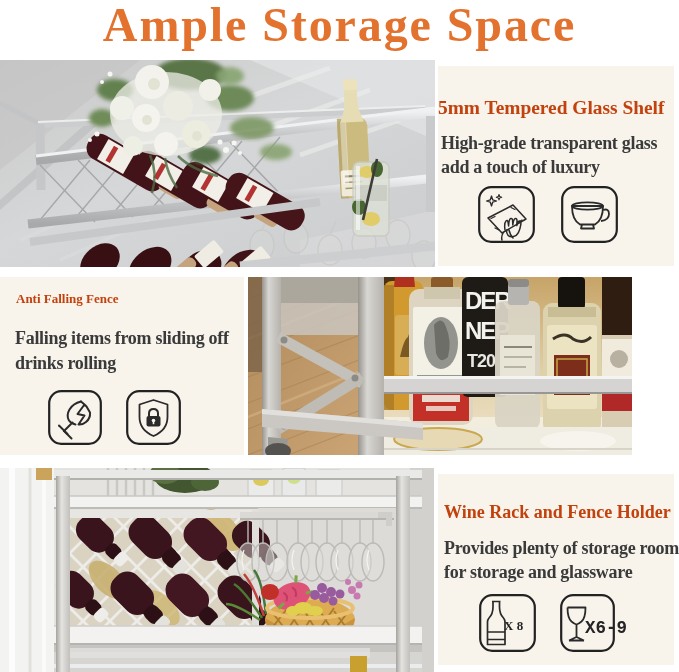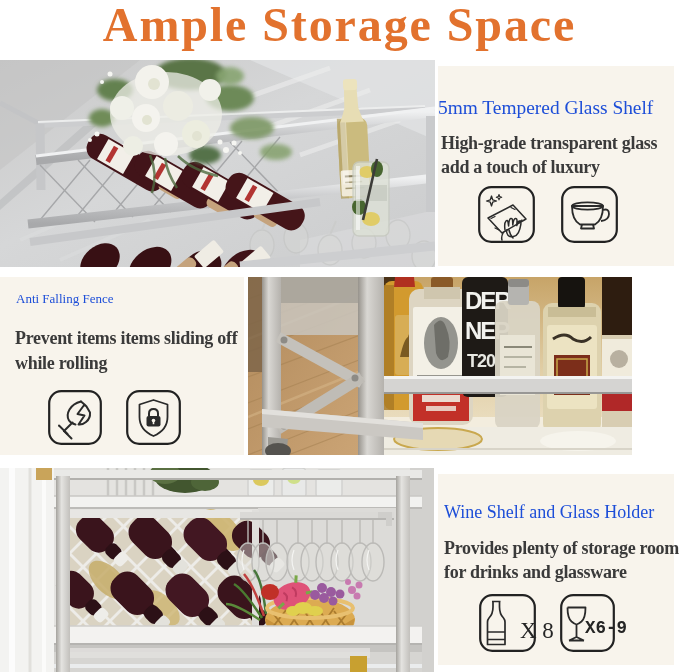--- a/index.html
+++ b/index.html
@@ -1,19 +1,19 @@
 <!DOCTYPE html>
 <html><head>
 <meta charset="utf-8">
 <style>
 html,body{margin:0;padding:0;width:679px;height:672px;background:#fff;overflow:hidden;}
 body{font-family:"Liberation Serif",serif;position:relative;}
 .abs{position:absolute;}
 .panel{position:absolute;background:#f8f4ec;}
-.h2{position:absolute;color:#1d4ed8;font-weight:normal;white-space:nowrap;}
+.h2{position:absolute;color:#c2410c;font-weight:bold;white-space:nowrap;}
 .body-t{position:absolute;color:#3a3a3a;font-weight:bold;font-size:18px;letter-spacing:-0.3px;white-space:nowrap;}
 </style>
 </head>
 <body>
 
 <div class="abs" style="left:0;top:-3px;width:679px;text-align:center;color:#e2722e;font-weight:bold;font-size:48px;letter-spacing:1.9px;">Ample Storage Space</div>
 
 <svg class="abs" style="left:0;top:60px" width="435" height="207" viewBox="0 0 435 207">
 <defs>
 <linearGradient id="p1bg" x1="0" y1="0" x2="1" y2="1">
@@ -204,23 +204,23 @@
 <ellipse cx="26.5" cy="20" rx="15.5" ry="3.6"></ellipse>
 <path d="M42,24 q6,-2 6,4 q0,6 -8,7"></path>
 <path d="M21,38.5 L20,42.5 L33,42.5 L32,38.5"></path>
 </g>
 </svg>
 
 <div class="panel" style="left:0;top:277px;width:244px;height:178px;"></div>
 
 <div class="h2" style="left:16px;top:291px;font-size:13px;">Anti Falling Fence</div>
 
-<div class="body-t" style="left:15px;top:328px;">Prevent items items sliding off</div>
-
-<div class="body-t" style="left:15px;top:353px;">while rolling</div>
+<div class="body-t" style="left:15px;top:328px;">Falling items from sliding off</div>
+
+<div class="body-t" style="left:15px;top:353px;">drinks rolling</div>
 
 <svg class="abs" style="left:48px;top:390px" width="54" height="55" viewBox="0 0 54 55">
 <rect x="1.2" y="1.2" width="51.6" height="52.6" rx="12" fill="none" stroke="#222" stroke-width="2.2"></rect>
 <g stroke="#2a2a2a" fill="none" stroke-width="2" stroke-linejoin="round" stroke-linecap="round">
 <path d="M33,11.5 Q25,13.5 21.5,19.5 Q18,25.5 21,30.5 Q23,33.5 27.5,34.5"></path>
 <path d="M33,11.5 L36.5,14.5 L29.5,24 L36.5,25.5 L30.5,34.5 Q34.5,35 38,32 Q42.5,28.5 42,22.5 L38.5,16.5 L36.5,14.5"></path>
 <path d="M24.5,32.5 L16,41"></path>
 <path d="M11,35.5 L19.5,44"></path>
 <path d="M16,41 L23.5,48.5"></path>
 </g>
@@ -624,36 +624,36 @@
 
 <rect x="350" y="188" width="17" height="16" fill="#c8a030"></rect>
 
 <rect x="56" y="8" width="14" height="196" fill="url(#p3leg)"></rect>
 
 <rect x="396" y="8" width="14" height="196" fill="url(#p3leg)"></rect>
 </svg>
 
 <div class="panel" style="left:438px;top:474px;width:236px;height:191px;"></div>
 
-<div class="h2" style="left:444px;top:502px;font-size:18px;">Wine Shelf and Glass Holder</div>
+<div class="h2" style="left:444px;top:502px;font-size:18px;">Wine Rack and Fence Holder</div>
 
 <div class="body-t" style="left:444px;top:538px;">Provides plenty of storage room</div>
 
-<div class="body-t" style="left:444px;top:562px;">for drinks and glassware</div>
+<div class="body-t" style="left:444px;top:562px;">for storage and glassware</div>
 
 <svg class="abs" style="left:479px;top:594px" width="57" height="58" viewBox="0 0 57 58">
 <rect x="1.2" y="1.2" width="54.6" height="55.6" rx="12" fill="none" stroke="#222" stroke-width="2.2"></rect>
 <g stroke="#2a2a2a" fill="none" stroke-width="1.7" stroke-linejoin="round">
 <path d="M13,7.5 L21.5,7.5 M14,7.5 L14,13 M20.5,7.5 L20.5,13 M14,13 Q14,20 10,24 Q8.5,25.8 8.5,28 L8.5,50.5 L26,50.5 L26,28 Q26,25.8 24.5,24 Q20.5,20 20.5,13"></path>
 <path d="M8.5,38 L26,38 M8.5,45.5 L26,45.5"></path>
 </g>
 </svg>
 
 <svg class="abs" style="left:560px;top:594px" width="60" height="58" viewBox="0 0 60 58">
 <rect x="1.2" y="1.2" width="52.6" height="55.6" rx="12" fill="none" stroke="#222" stroke-width="2.2"></rect>
 <g stroke="#2a2a2a" fill="none" stroke-width="1.8" stroke-linejoin="round">
 <path d="M7.5,13.5 L25.5,13.5 Q25.5,24 21.5,27.5 Q18.5,30 16.5,30.5 L16.5,43 M9,46.5 L24,46.5 M16.5,43 L24,46.5 M16.5,43 L9,46.5 M7.5,13.5 Q7.5,24 11.5,27.5 Q14.5,30 16.5,30.5"></path>
 </g>
 </svg>
 
-<div class="abs" style="left:504px;top:618px;font-family:'Liberation Serif',serif;font-weight:normal;font-size:23px;color:#252525;padding-left:16px;">X 8</div>
+<div class="abs" style="left:504px;top:618px;font-family:'Liberation Serif',serif;font-weight:bold;font-size:13px;color:#252525;">X 8</div>
 
 <div class="abs" style="left:585px;top:618px;font-family:Liberation Mono, monospace;font-weight:bold;font-size:17.5px;color:#252525;">X6-9</div>
 
 </body></html>

